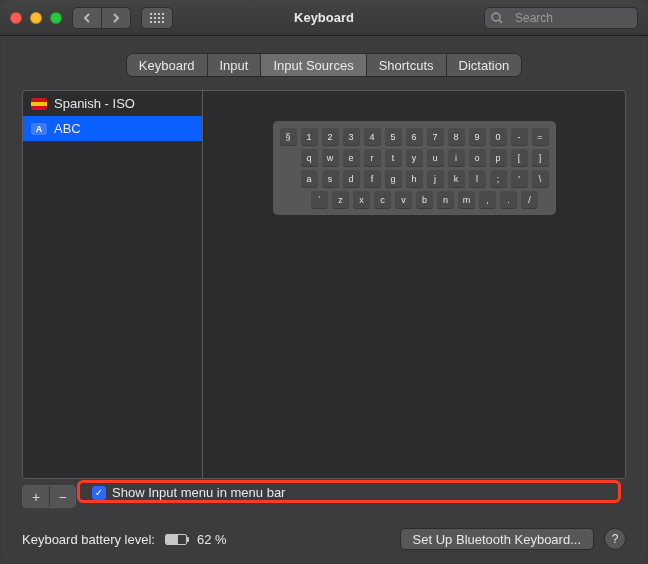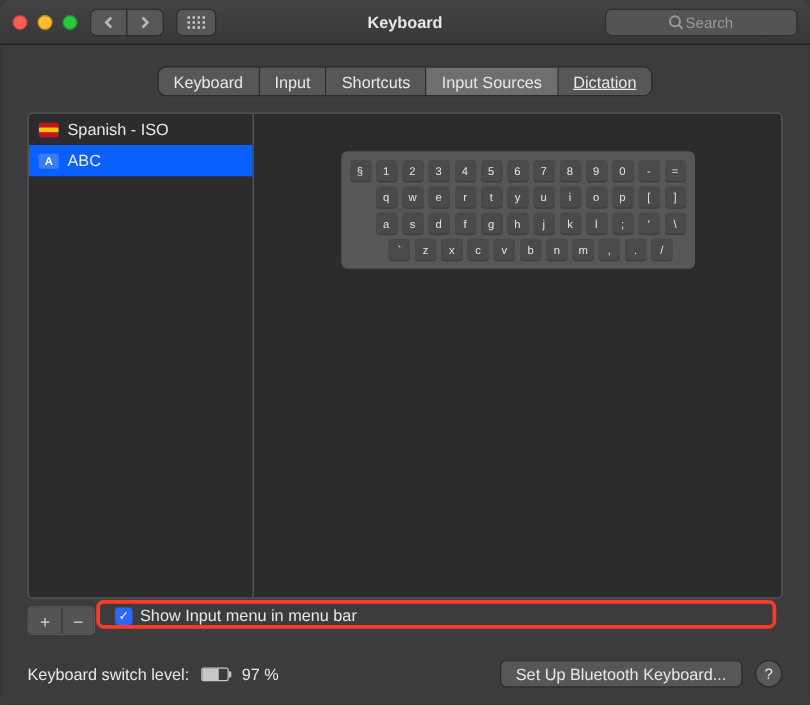--- a/index.html
+++ b/index.html
@@ -11,28 +11,28 @@
     .tl-dot { width:12px; height:12px; border-radius:50%; box-shadow:inset 0 0 0 1px rgba(0,0,0,.25); }
     .tl-close{background:#ff5e57;} .tl-min{background:#ffbe2e;} .tl-max{background:#2ac840;}
     .nav-group { display:flex; }
     .nav-btn { width:30px; height:22px; background:#575758; border:1px solid #2e2e2e; display:flex; align-items:center; justify-content:center; cursor:pointer; }
     .nav-left{border-radius:5px 0 0 5px;} .nav-right{border-radius:0 5px 5px 0; margin-left:-1px;}
     .nav-btn svg{stroke:#b9b9b9; stroke-width:2; fill:none;}
     .tb-btn { width:32px; height:22px; background:#575758; border:1px solid #2e2e2e; border-radius:5px; display:flex; align-items:center; justify-content:center; }
     .apps-icon{display:grid;grid-template-columns:repeat(4,2px);grid-template-rows:repeat(3,2px);gap:2px;}
     .apps-icon span{width:2px;height:2px;background:#c8c8c8;}
     .title-c { position:absolute; left:0; right:0; text-align:center; font-weight:600; pointer-events:none; }
-    .search { position:absolute; right:10px; top:7px; width:154px; height:22px; background:#545456; border:1px solid #2e2e2e; border-radius:5px; display:flex; align-items:center; padding:0 6px; gap:1px; color:#9a9a9c;justify-content:center; }
+    .search { position:absolute; right:10px; top:7px; width:154px; height:22px; background:#545456; border:1px solid #2e2e2e; border-radius:5px; display:flex; align-items:center; padding:0 6px; gap:12px; color:#9a9a9c; }
     .search svg{stroke:#9a9a9c; stroke-width:1.5; fill:none;}
     .search span{font-size:12px;}
     
     .tab-area{display:flex;justify-content:center;padding:18px 0 14px;}
     .seg { display:flex; border-radius:6px; overflow:hidden; box-shadow:0 0 0 1px #2b2b2b; }
     .seg-item{height:22px;padding:0 12px;display:flex;align-items:center;justify-content:center;background:#575759;border-right:1px solid #2d2d2d;font-size:13px;cursor:pointer;white-space:nowrap;}
-    .seg-item:last-child{border-right:none;text-decoration:underline;}
+    .seg-item:last-child{border-right:none;}
     .seg-item.active{background:#6e6e70;}
     
     .main {flex:1; padding:0 22px 6px; display:flex; flex-direction:column;}
     .lists {display:flex; flex:1; border:1px solid #5a5a5c; border-radius:4px; background:#2c2c2e; overflow:hidden;justify-content:flex-end;}
     .left-list{width:180px;border-right:1px solid #5a5a5c;display:flex;flex-direction:column;}
     .src-item{height:25px;display:flex;align-items:center;gap:7px;padding:0 8px;font-size:13px;cursor:pointer;}
     .src-item.sel{background:#0a60ff;}
     .flag{width:16px;height:12px;border-radius:2px;display:flex;flex-direction:column;overflow:hidden;}
     .flag span{flex:1;}
     .abc-flag{width:16px;height:12px;border-radius:2px;background:#3b7cff;display:flex;align-items:center;justify-content:center;color:#fff;font-size:9px;font-weight:600;}
@@ -107,22 +107,22 @@
           <path d="M8.2 8.2L11 11"></path>
         </svg>
       <span>Search</span>
     </div>
   </div>
 
   <div class="tab-area">
     <div class="seg">
       <div class="seg-item">Keyboard</div>
       <div class="seg-item">Input</div>
+      <div class="seg-item active">Input Sources</div>
       <div class="seg-item">Shortcuts</div>
-      <div class="seg-item active">Input Sources</div>
       <div class="seg-item">Dictation</div>
     </div>
   </div>
 
   <div class="main">
     <div class="lists">
       <div class="left-list">
         <div class="src-item">
           <div class="flag">
             <span style="background:#cc1020"></span>
@@ -210,23 +210,23 @@
         <div class="ck-row">
           <div class="cbx chk">✓</div>
           <span>Show Input menu in menu bar</span>
         </div>
         <div class="highlight-box" style="width: 544px; height: 23px; left: -5px;"></div>
       </div>
     </div>
   </div>
 
   <div class="footer">
-    <span>Keyboard switch level:</span>
+    <span>Keyboard battery level:</span>
     <div class="batt">
         <div class="fill"></div>
       </div>
-    <span>97 %</span>
+    <span>62 %</span>
     <div class="spacer"></div>
     <button class="ft-btn">Set Up Bluetooth Keyboard...</button>
     <div class="help">?</div>
   </div>
 
 </div>
 
 </body></html>

